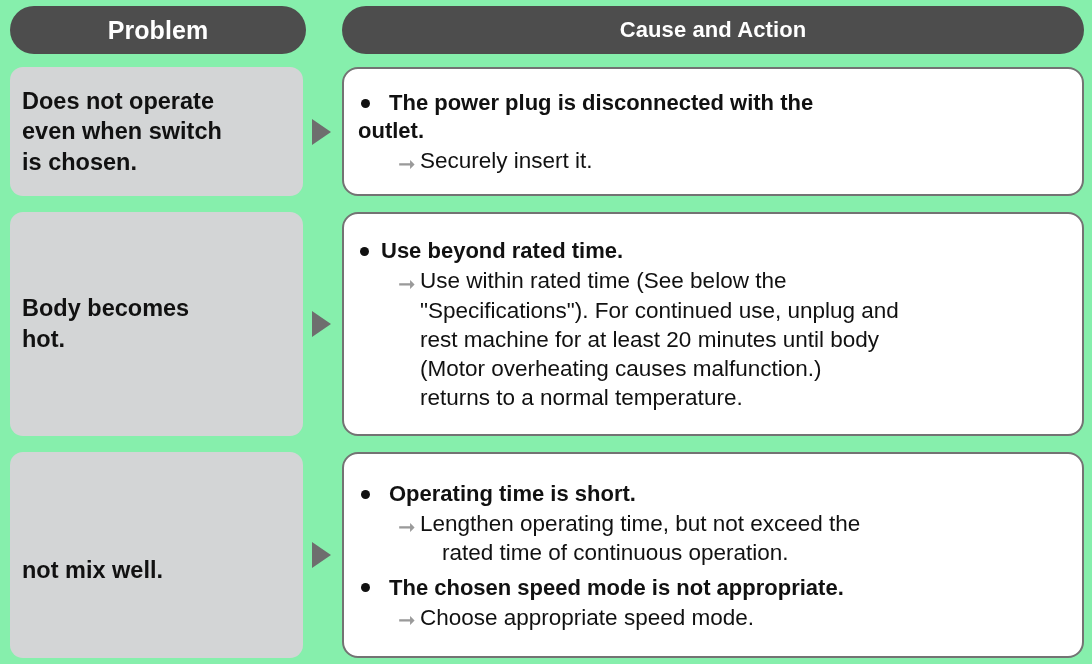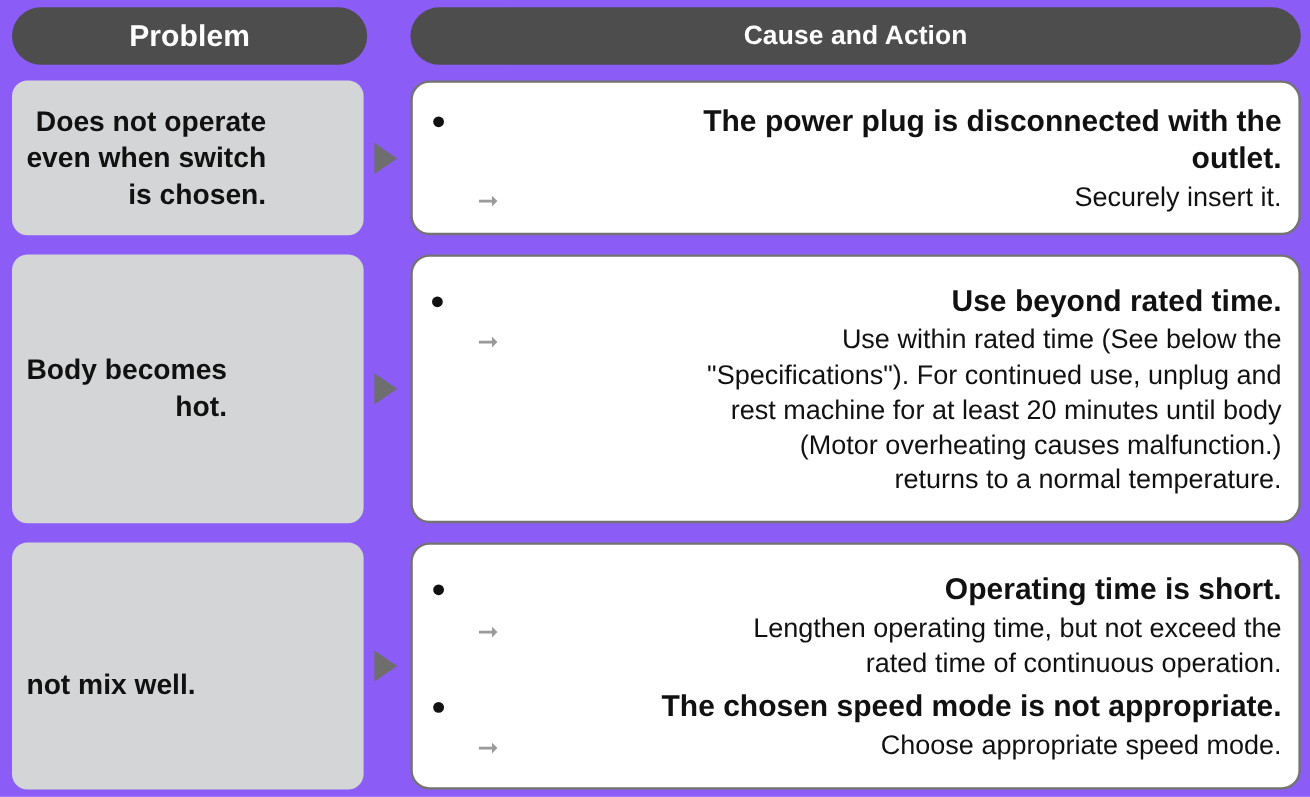--- a/index.html
+++ b/index.html
@@ -12,22 +12,21 @@
     width: 1092px;
     height: 664px;
     font-family: "Liberation Sans", sans-serif;
     overflow: hidden;
   }
 
   .sheet {
     position: relative;
     width: 1092px;
     height: 664px;
-    background: #8b5cf6;
-    text-align: right;
+    background: #86efac;
   }
 
   
   .hdr {
     position: absolute;
     top: 6px;
     height: 48px;
     background: #4d4d4d;
     border-radius: 24px;
     display: flex;
@@ -105,21 +104,21 @@
     display: flex;
     flex-direction: column;
     justify-content: center;
   }
 
   
   .blk { display: block; }
 
   .cause-head {
     position: relative;
-    font-size: 25px;
+    font-size: 22px;
     font-weight: bold;
     color: #111111;
     line-height: 1.27;
   }
   .cause-head .dot {
     position: absolute;
     left: 0;
     top: 0.44em;
     width: 9px;
     height: 9px;
@@ -144,21 +143,21 @@
     margin-top: 1px;
   }
   .cause-action .arw {
     position: absolute;
     left: 40px;
     top: 0.18em;
     font-size: 21px;
     color: #9a9a9a;
     line-height: 1.3;
   }
-  .cause-action .at { display: block; margin-left: 16px; }
+  .cause-action .at { display: block; }
   .cause-action .at .cont { display: block; padding-left: 0; }
   .cause-action .at .hang { display: block; padding-left: 22px; }
   .cause-action .at .flat { display: block; padding-left: 0; }
 
   .gap { height: 6px; }
 </style>
 </head>
 <body>
 
 <div class="sheet">

